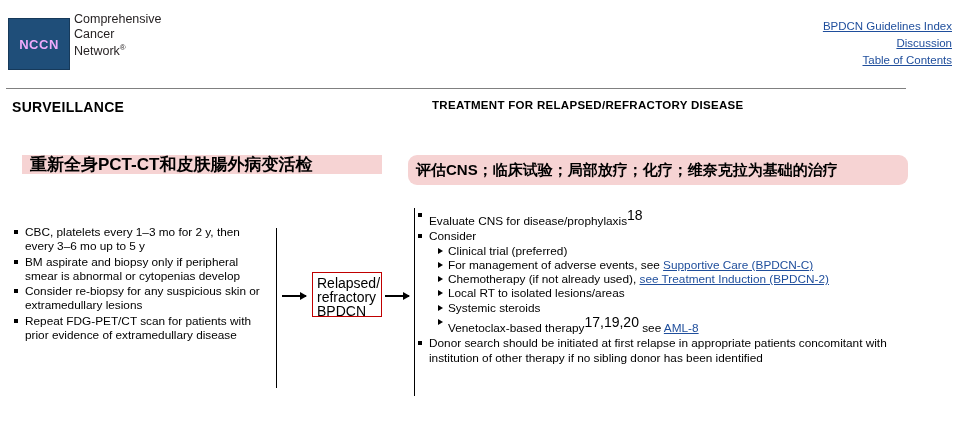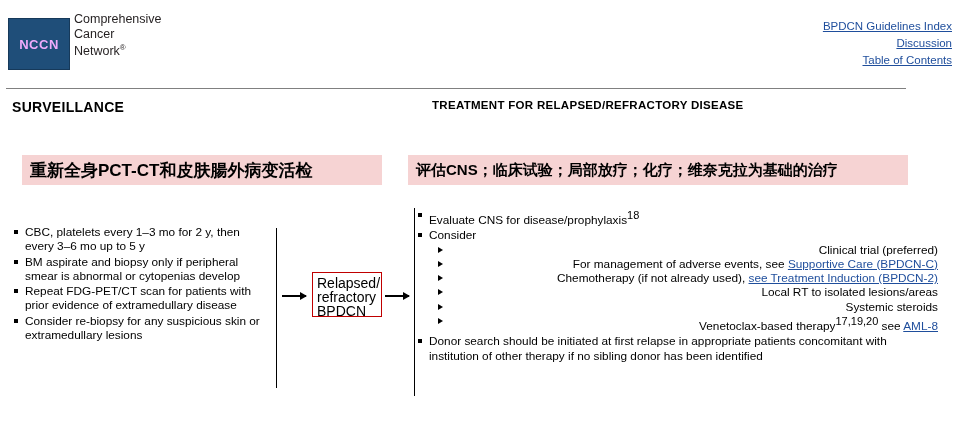--- a/index.html
+++ b/index.html
@@ -102,27 +102,28 @@
     position: absolute;
     background: #f6d3d3;
     color: #000;
     font-weight: bold;
     display: flex;
     align-items: center;
     padding: 0 8px;
   }
   #pink-left {
     left: 22px; top: 155px;
-    width: 360px; height: 30px;
+    width: 360px; height: 19px;
     font-size: 17px;
   }
   #pink-right {
     left: 408px; top: 155px;
     width: 500px; height: 30px;
     font-size: 15px;
+    border-radius: 9px;
   }
 
   
   .col-left {
     position: absolute;
     left: 14px; top: 225px;
     width: 252px;
   }
   .col-right {
     position: absolute;
@@ -164,34 +165,33 @@
   }
   ul.sub {
     list-style: none;
     margin: 0 0 0 8px; padding: 0;
   }
   ul.sub > li {
     position: relative;
     padding-left: 11px;
     font-size: 11.8px;
     line-height: 14.3px;
-    text-align: right;
   }
   ul.sub > li::before {
     content: "";
     position: absolute;
     left: 1px; top: 4px;
     width: 0; height: 0;
     border-left: 5px solid #000;
     border-top: 3.5px solid transparent;
     border-bottom: 3.5px solid transparent;
   }
   .plain { position: relative; padding-left: 11px; font-size: 11.8px; line-height: 14.3px; }
   .lnk { color: #1f4e9c; text-decoration: underline; cursor: pointer; }
-  .sup { font-size: 11px; vertical-align: super; margin-top: 16px; }
+  .sup { font-size: 14px; vertical-align: super; margin-top: 16px; }
 
   
   .rbox {
     position: absolute;
     left: 312px; top: 272px;
     width: 70px; height: 45px;
     border: 1.6px solid #c00000;
     background: #ffffff;
     font-size: 14px;
     line-height: 14px;
@@ -249,22 +249,22 @@
   <div class="sec-surveillance">SURVEILLANCE</div>
   <div class="sec-treatment">TREATMENT FOR RELAPSED/REFRACTORY DISEASE</div>
 
   <div class="pink" id="pink-left">重新全身PCT-CT和皮肤腸外病变活检</div>
   <div class="pink" id="pink-right">评估CNS；临床试验；局部放疗；化疗；维奈克拉为基础的治疗</div>
 
   <div class="col-left">
     <ul class="bul">
       <li>CBC, platelets every 1–3 mo for 2 y, then every 3–6 mo up to 5 y</li>
       <li>BM aspirate and biopsy only if peripheral smear is abnormal or cytopenias develop</li>
+      <li>Consider re-biopsy for any suspicious skin or extramedullary lesions</li>
       <li>Repeat FDG-PET/CT scan for patients with prior evidence of extramedullary disease</li>
-      <li>Consider re-biopsy for any suspicious skin or extramedullary lesions</li>
     </ul>
   </div>
 
   <div class="vdiv"></div>
 
   <div class="arrow" id="arrow-1"></div>
   <div class="rbox">
     <div>Relapsed/</div>
     <div>refractory</div>
     <div>BPDCN</div>

